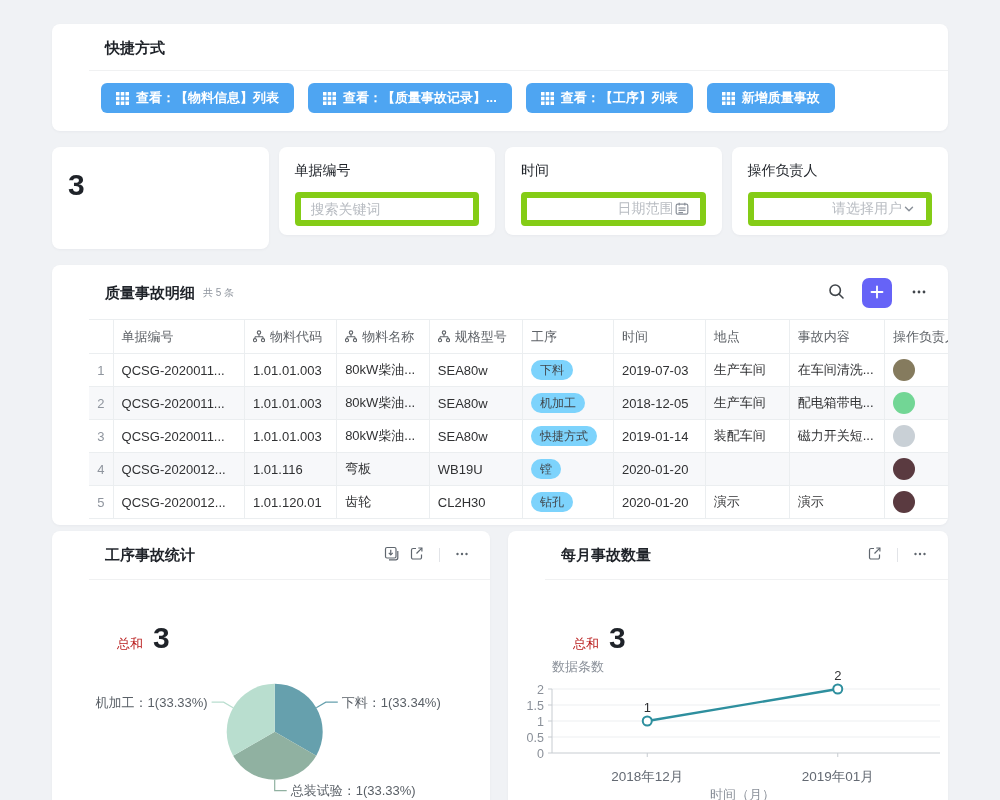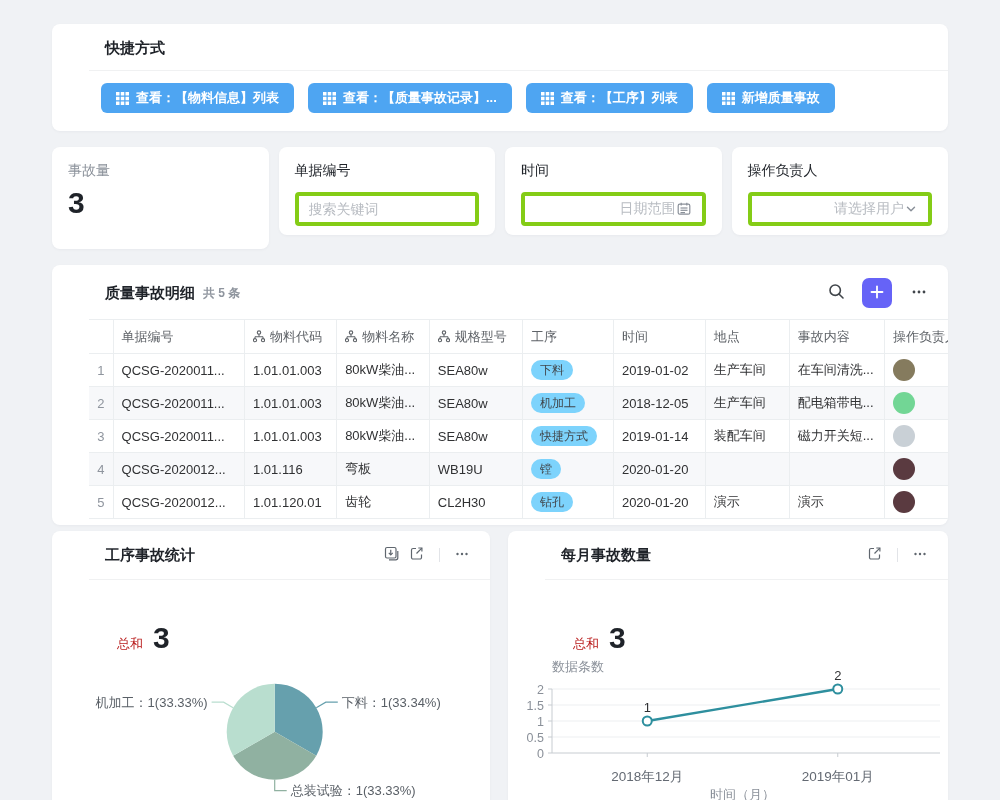--- a/index.html
+++ b/index.html
@@ -17,32 +17,32 @@
     background:#4ea5f2; border:none; border-radius:6px; color:#fff; font-size:13px; font-weight:bold;
     cursor:pointer; white-space:nowrap; font-family:inherit; }
 
   
   .filter-row { display:grid; grid-template-columns:repeat(4,1fr); gap:10px; margin-top:16px; }
   .filter-card { padding:15px 16px; height:88px; }
   .stat-card { height:102px; }
   .filter-label { font-size:14px; color:#1f2329; }
   .stat-label { font-size:14px; color:#8a9099; }
   .stat-value { font-size:30px; font-weight:600; color:#1f2329; margin-top:8px; line-height:1; }
-  .filter-input { margin-top:12px; height:34px; border:4px solid #84cc16; border-radius:4px;
+  .filter-input { margin-top:12px; height:34px; border:6px solid #84cc16; border-radius:4px;
     display:flex; align-items:center; padding:0 10px; background:#fff; }
   .filter-input input { border:none; outline:none; width:100%; font-size:14px; color:#303133; font-family:inherit; }
   .filter-input input::placeholder { color:#b8bcc2; }
   .ph-text { font-size:14px; color:#b8bcc2; flex:1;text-align:right; }
   .input-icon { flex:0 0 auto; display:flex; }
 
   
   .table-card { margin-top:16px; overflow:hidden; padding-bottom:6px; }
   .table-head { display:flex; align-items:center; padding:13px 16px 11px;text-align:center; }
   .table-title { font-size:15px; font-weight:bold; }
-  .table-count { font-size:12px; color:#8f959e; margin-left:8px;font-weight:bold; }
+  .table-count { font-size:10px; color:#8f959e; margin-left:8px; }
   .table-head .spacer { flex:1; }
   .icon-btn { background:none; border:none; cursor:pointer; display:flex; align-items:center; padding:4px; }
   .add-btn { width:30px; height:30px; border-radius:7px; background:#6663f7; border:none; cursor:pointer;
     display:flex; align-items:center; justify-content:center; margin:0 14px 0 12px; }
   .tbl-wrap { width:896px; overflow:hidden; }
   table { border-collapse:collapse; table-layout:fixed; font-size:13px; color:#303133; }
   th,td { border:1px solid #ebeef0; border-left:none; height:33px; padding:0 8px; text-align:left;
     white-space:nowrap; overflow:hidden; font-weight:normal; }
   th { color:#5f6368; height:34px; background:#fff; }
   th .th-inner { display:flex; align-items:center; gap:5px; }
@@ -137,21 +137,20 @@
               <rect x="9.5" y="9.5" width="3.5" height="3.5" fill="#fff"></rect>
             </svg>
           </span>
           <span>新增质量事故</span>
         </button>
       </div>
   </section>
 
   <section class="filter-row">
     <div class="card filter-card stat-card">
-      <div class="stat-label">事故量</div>
       <div class="stat-value">3</div>
     </div>
     <div class="card filter-card">
       <div class="filter-label">单据编号</div>
       <div class="filter-input">
         <input type="text" placeholder="搜索关键词" style="">
       </div>
     </div>
     <div class="card filter-card">
       <div class="filter-label">时间</div>
@@ -321,21 +320,21 @@
             </tr>
           </thead>
           <tbody>
             <tr>
               <td class="num">1</td>
               <td>QCSG-2020011...</td>
               <td>1.01.01.003</td>
               <td>80kW柴油...</td>
               <td>SEA80w</td>
               <td><span class="tag">下料</span></td>
-              <td>2019-01-02</td>
+              <td>2019-07-03</td>
               <td>生产车间</td>
               <td>在车间清洗...</td>
               <td><span class="avatar" style="background: rgb(133, 123, 94);"></span></td>
             </tr>
             <tr class="even">
               <td class="num">2</td>
               <td>QCSG-2020011...</td>
               <td>1.01.01.003</td>
               <td>80kW柴油...</td>
               <td>SEA80w</td>

